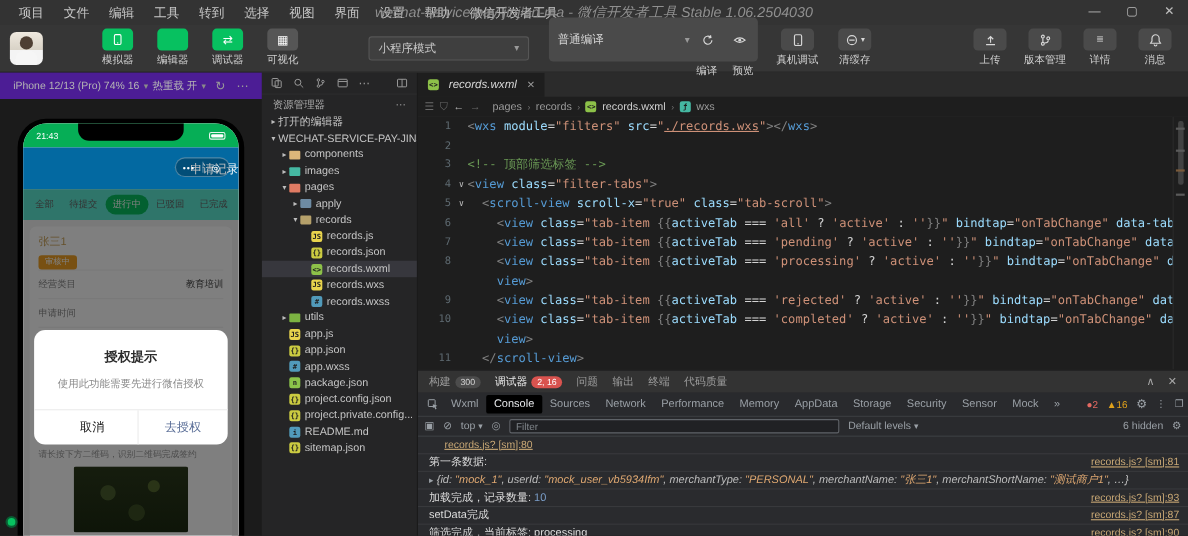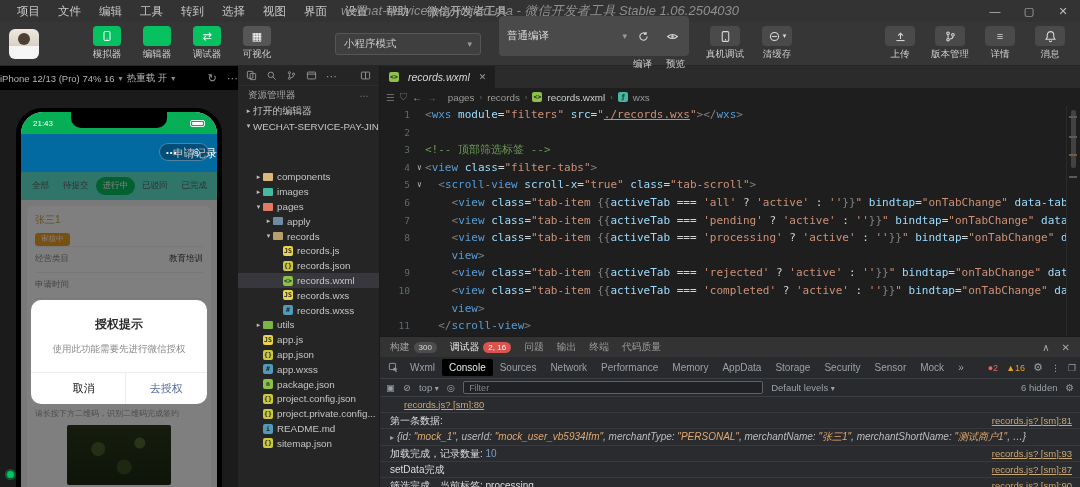--- a/index.html
+++ b/index.html
@@ -33,21 +33,21 @@
   .iconbtn .box { width:30px; height:20px; background:#4a4a4a; border-radius:4px; display:flex; align-items:center; justify-content:center; color:#d8d8d8; font-size:11px; }
   .iconbtn .lb { font-size:9.5px; margin-top:2px; color:#cfcfcf; white-space:nowrap; }
   .grouppill { display:flex; align-items:center; background:#4a4a4a; border-radius:4px; height:40px; padding:0 4px; gap:6px; }
   svg.ig { display:block; }
 
   
   .main { display:flex; height:421px; }
 
   
   .simpanel { width:238px; background:#1b1b1b; flex:none; position:relative; }
-  .simheader { height:24px; background:#000000; display:flex; align-items:center; font-size:9.5px; color:#b5b5b5; padding:0 0; gap:4px; }
+  .simheader { height:24px; background:#4c1d95; display:flex; align-items:center; font-size:9.5px; color:#b5b5b5; padding:0 12px; gap:4px; }
   .simheader .hicons { margin-left:auto; display:flex; gap:10px; color:#9a9a9a; font-size:11px; }
   .phone { position:absolute; left:16px; top:42px; width:206px; height:379px; background:#000; border-radius:26px 26px 0 0; padding:4px 5px 0 5px; }
   .screen { position:relative; width:196px; height:375px; background:#f5f5f5; border-radius:22px 22px 0 0; overflow:hidden; }
   .statusbar { height:22px; background:#06ae56; color:#fff; font-size:8px; display:flex; align-items:center; padding:0 12px; position:relative; }
   .notch { position:absolute; left:50%; transform:translateX(-50%); top:0; width:96px; height:16px; background:#000; border-radius:0 0 10px 10px; }
   .statusbar .batt { margin-left:auto; display:flex; align-items:center; gap:3px; }
   .batt .shell { width:15px; height:7px; border:1px solid rgba(255,255,255,.9); border-radius:2px; position:relative; }
   .batt .shell::after { content:""; position:absolute; inset:1px; background:#fff; border-radius:1px; }
   .navbar { height:38px; background:#0369a1; position:relative; display:flex; align-items:center; justify-content:flex-end; }
   .navtitle { color:#fff; font-size:11px; }
@@ -421,21 +421,21 @@
       </div>
       <div class="tree" id="file-tree">
           <div class="titem" style="padding-left: 6px;">
             <span class="arr">▸</span>
             <span>打开的编辑器</span>
           </div>
           <div class="titem" style="padding-left: 6px;">
             <span class="arr">▾</span>
             <span>WECHAT-SERVICE-PAY-JINJIAN-...</span>
           </div>
-          <div class="titem" style="padding-left: 16px; margin-top: 36px;">
+          <div class="titem" style="padding-left: 16px;">
             <span class="arr">▸</span>
             <span class="ficon" style="background: rgb(220, 182, 122);"></span>
             <span>components</span>
           </div>
           <div class="titem" style="padding-left: 16px;">
             <span class="arr">▸</span>
             <span class="ficon" style="background: rgb(69, 184, 162);"></span>
             <span>images</span>
           </div>
           <div class="titem" style="padding-left: 16px;">

